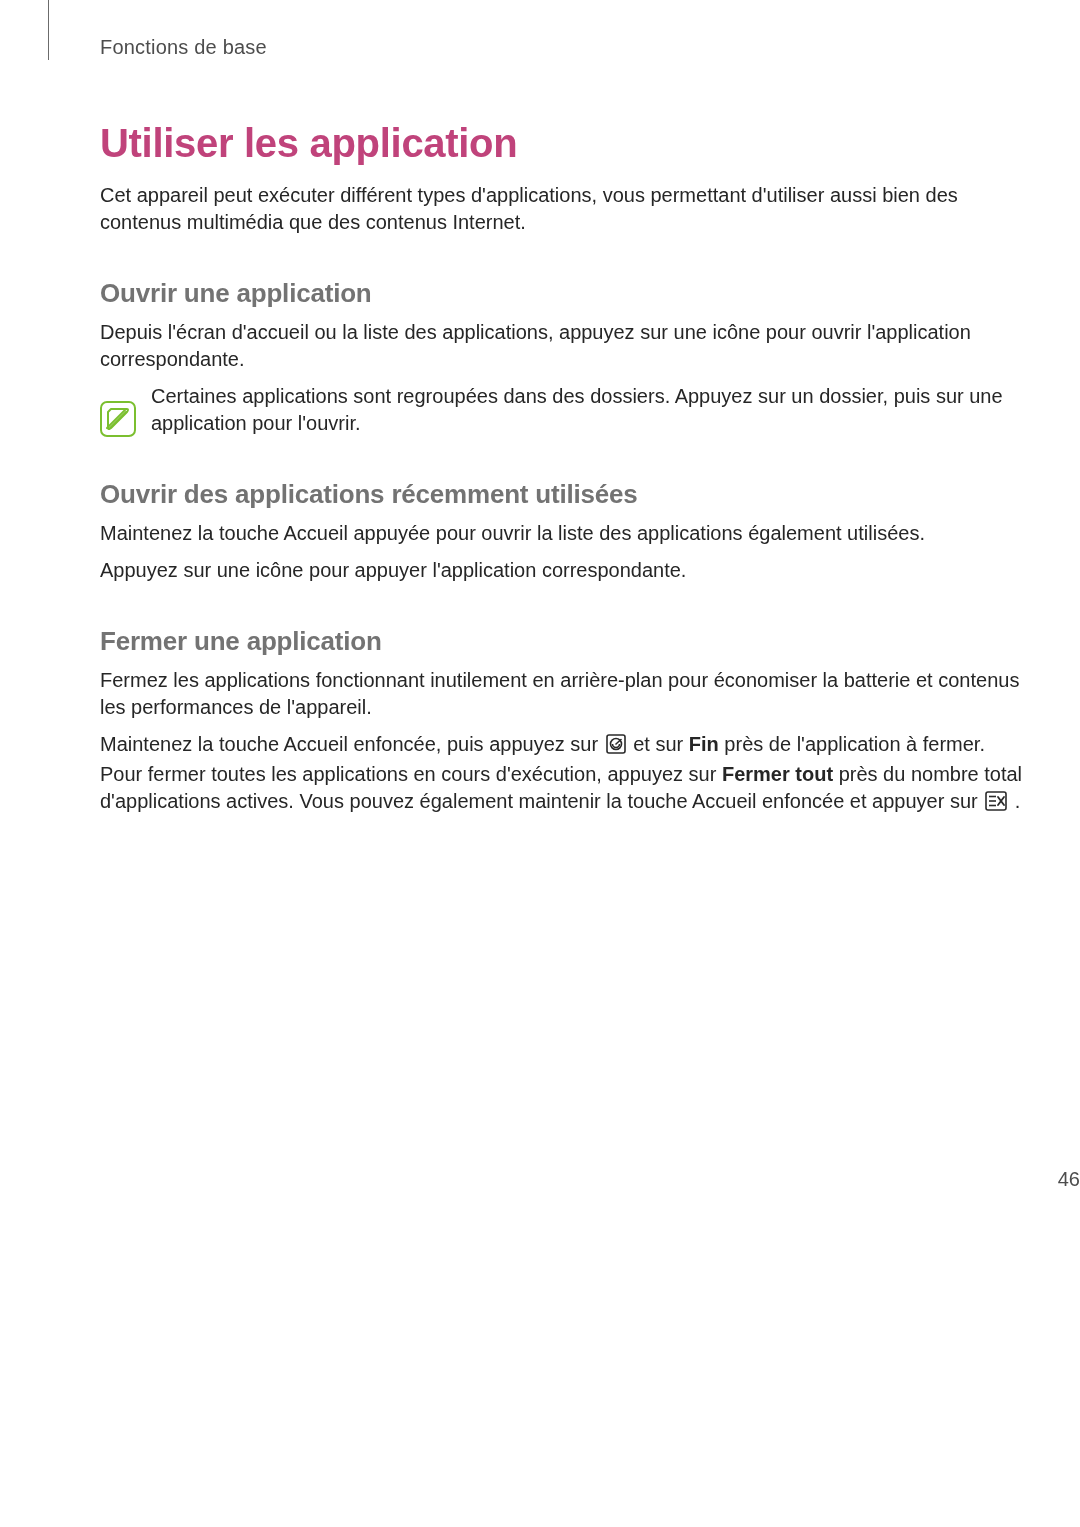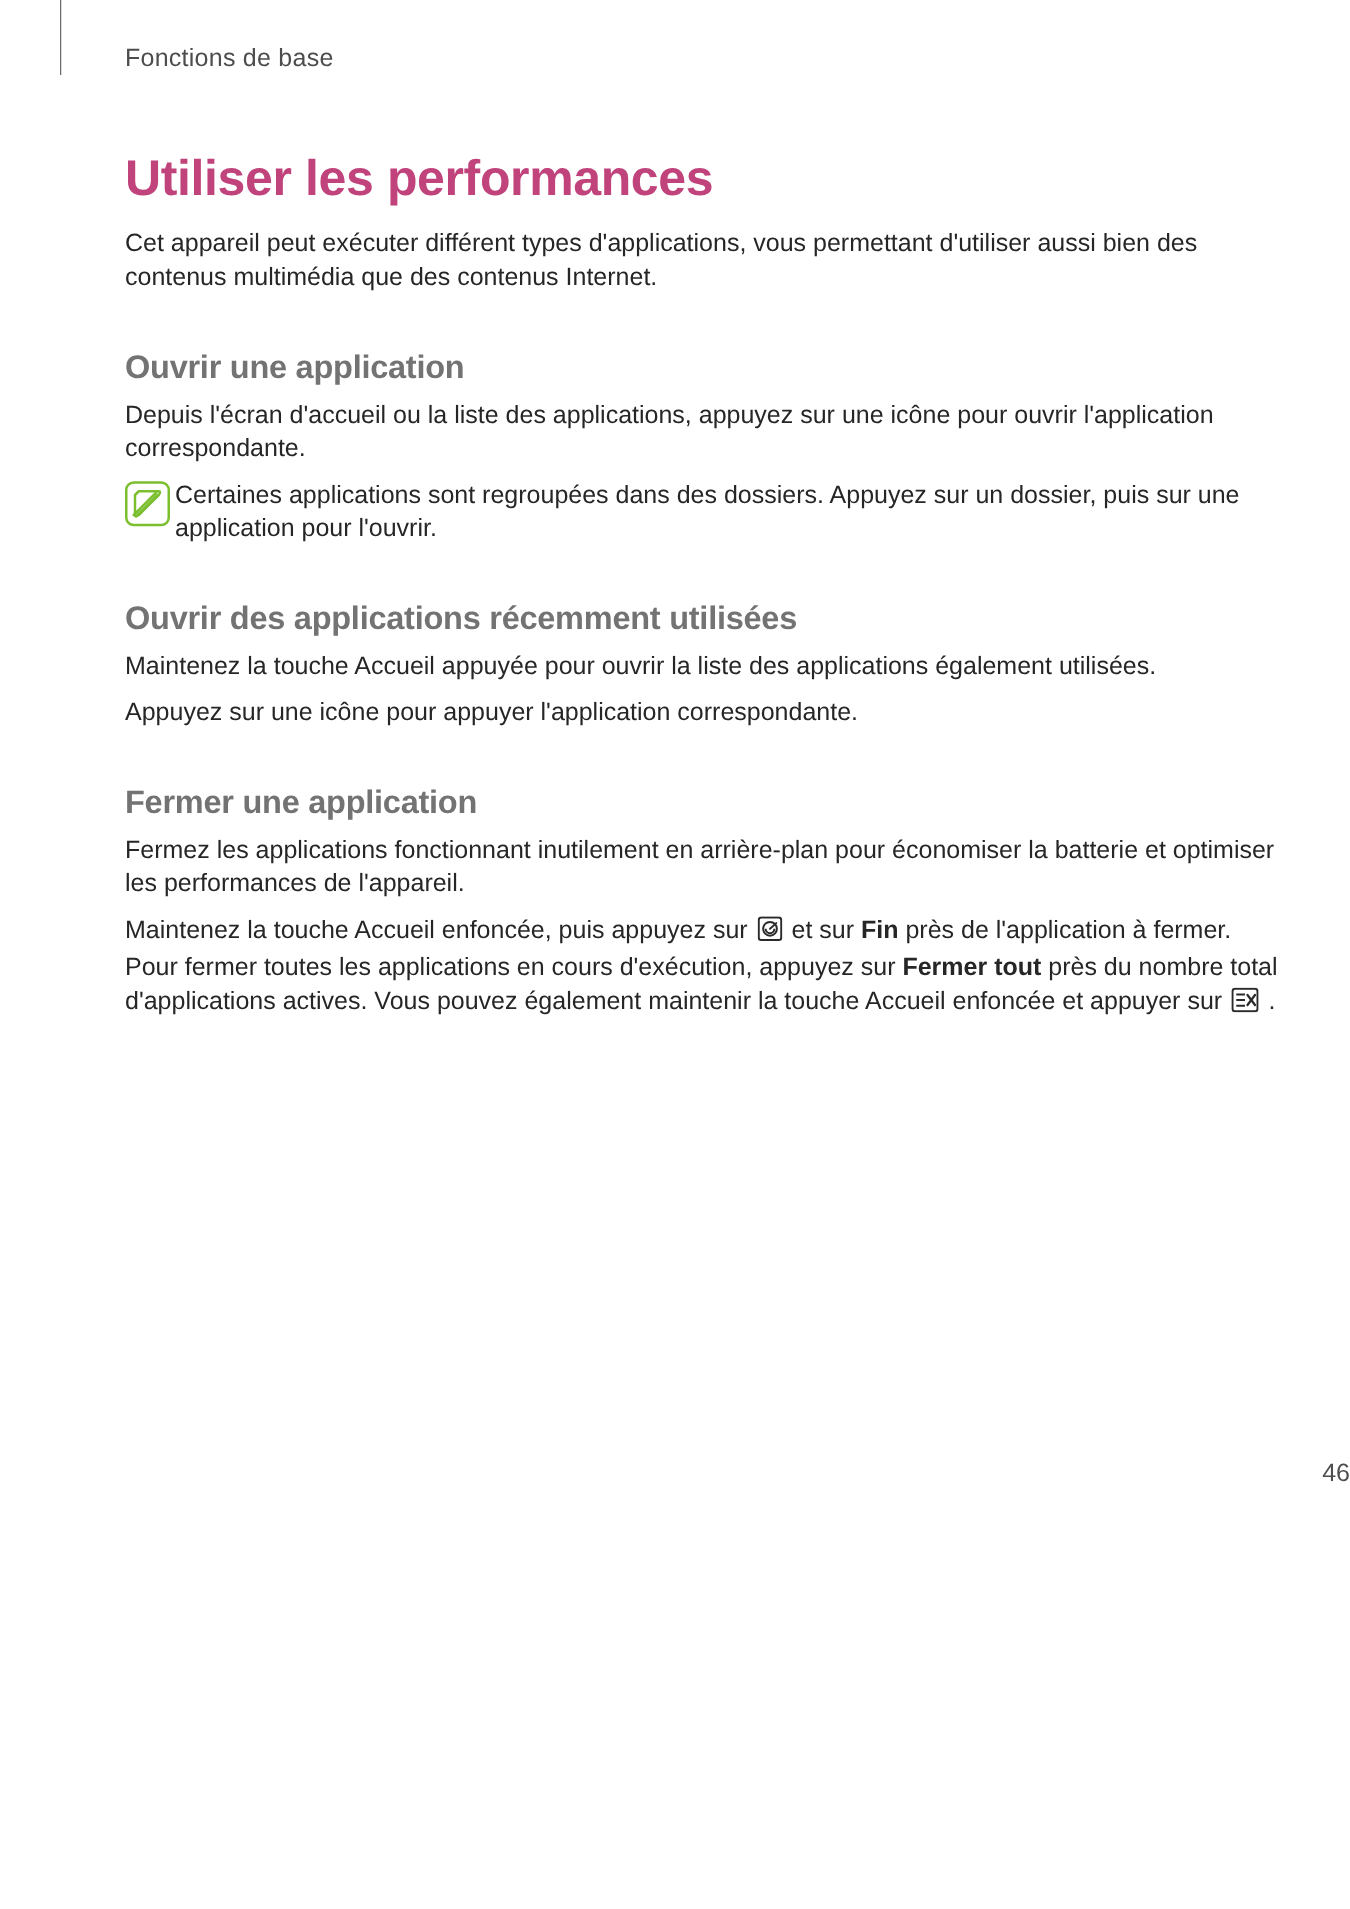--- a/index.html
+++ b/index.html
@@ -46,22 +46,22 @@
   }
   h2.subhead {
     font-size: 26px;
     font-weight: 700;
     color: #737373;
     margin: 42px 0 10px 0;
     letter-spacing: -0.2px;
   }
   .note-row {
     display: flex;
-    align-items: flex-start;
-    gap: 4px;
+    align-items: flex-end;
+    gap: 15px;
     margin-top: 10px;
   }
   .note-icon {
     flex: 0 0 auto;
     width: 36px;
     height: 36px;
     border: 2.5px solid #7bbf2f;
     border-radius: 7px;
     box-sizing: border-box;
     display: flex;
@@ -92,21 +92,21 @@
   }
 </style>
 </head>
 <body>
 
 <div class="page">
   <div class="side-rule"></div>
 
   <div class="breadcrumb">Fonctions de base</div>
 
-  <h1 class="title">Utiliser les performances</h1>
+  <h1 class="title">Utiliser les application</h1>
 
   <p class="body">Cet appareil peut exécuter différent types d'applications, vous permettant d'utiliser aussi bien des contenus multimédia que des contenus Internet.</p>
 
   <h2 class="subhead">Ouvrir une application</h2>
   <p class="body">Depuis l'écran d'accueil ou la liste des applications, appuyez sur une icône pour ouvrir l'application correspondante.</p>
 
   <div class="note-row">
     <div class="note-icon">
       <svg width="26" height="26" viewBox="0 0 26 26">
         <path d="M6 3 L22 3 Q24 3 22 6 L6 22 Q3 24 3 22 L3 6 Z" fill="none" stroke="#7bbf2f" stroke-width="2" stroke-linejoin="round"></path>
@@ -115,21 +115,21 @@
       </svg>
     </div>
     <div class="note-text">Certaines applications sont regroupées dans des dossiers. Appuyez sur un dossier, puis sur une application pour l'ouvrir.</div>
   </div>
 
   <h2 class="subhead">Ouvrir des applications récemment utilisées</h2>
   <p class="body">Maintenez la touche Accueil appuyée pour ouvrir la liste des applications également utilisées.</p>
   <p class="body">Appuyez sur une icône pour appuyer l'application correspondante.</p>
 
   <h2 class="subhead">Fermer une application</h2>
-  <p class="body">Fermez les applications fonctionnant inutilement en arrière-plan pour économiser la batterie et optimiser les performances de l'appareil.</p>
+  <p class="body">Fermez les applications fonctionnant inutilement en arrière-plan pour économiser la batterie et contenus les performances de l'appareil.</p>
 
   <p class="body">
     <span>Maintenez la touche Accueil enfoncée, puis appuyez sur </span>
     <span class="inline-icon">
       <svg width="20" height="20" viewBox="0 0 20 20">
         <rect x="1" y="1" width="18" height="18" rx="2" ry="2" fill="none" stroke="#2a2a2a" stroke-width="1.6"></rect>
         <circle cx="10" cy="10" r="5.5" fill="none" stroke="#2a2a2a" stroke-width="1.6"></circle>
         <path d="M10 10 L15 5.5" stroke="#2a2a2a" stroke-width="1.6" stroke-linecap="round"></path>
         <path d="M6.5 10 A3.5 3.5 0 0 0 13.5 10" fill="none" stroke="#2a2a2a" stroke-width="1.6"></path>
       </svg>

